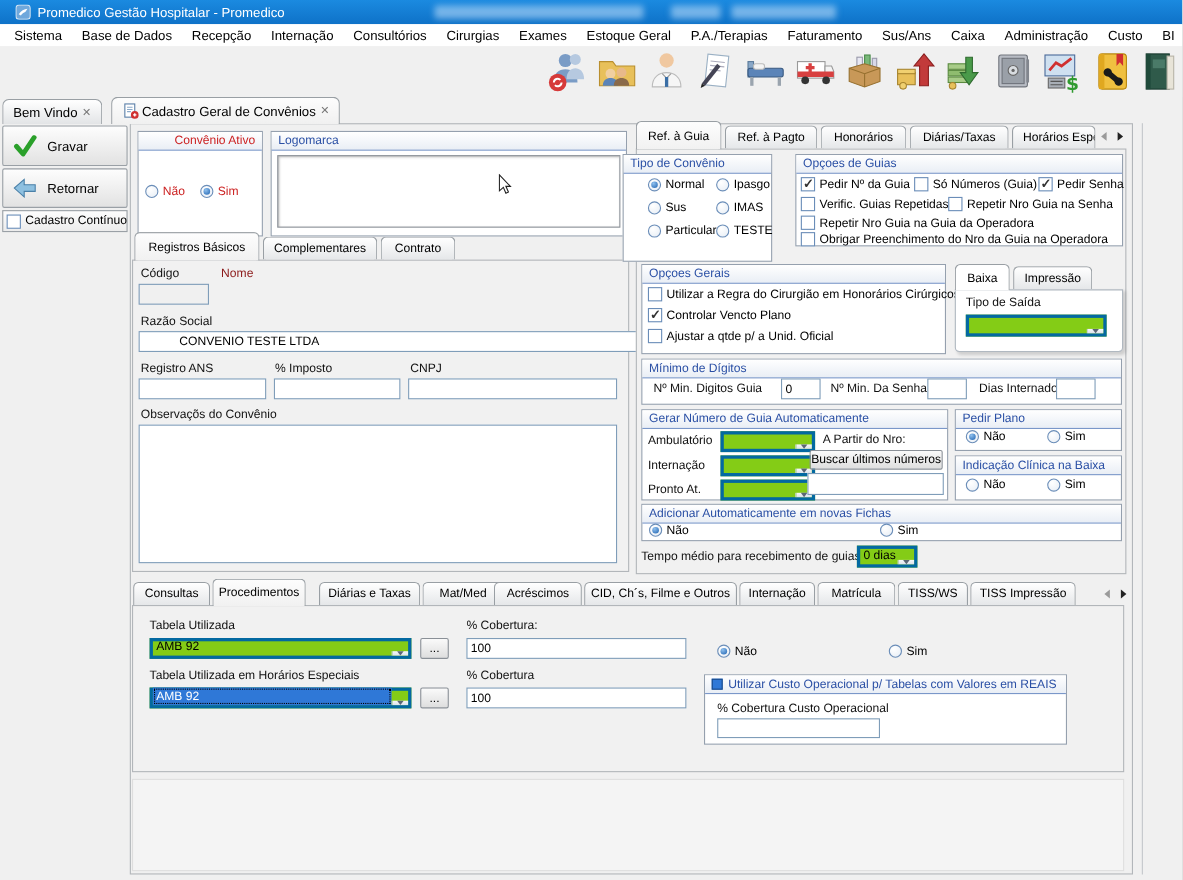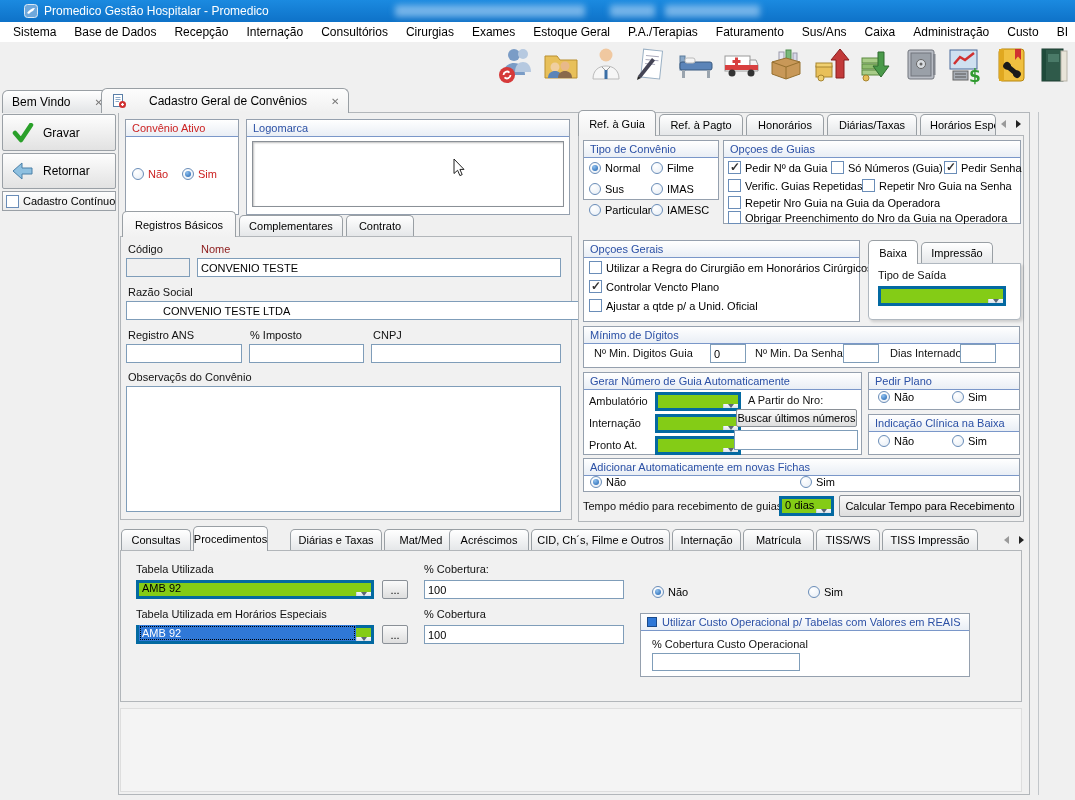--- a/index.html
+++ b/index.html
@@ -3,43 +3,43 @@
 <meta charset="utf-8">
 <style>
 *{margin:0;padding:0;box-sizing:border-box}
 html,body{background:#d4d4d4}
 #root{position:relative;width:1075px;height:800px;overflow:hidden;background:#f0f0f0;
   font-family:"Liberation Sans",sans-serif;font-size:11px;color:#000}
 .lbl{position:absolute;white-space:nowrap;font-size:11px;color:#111}
 
 .titlebar{position:absolute;left:0;top:0;width:1075px;height:22px;
   background:linear-gradient(#1b8ae0,#0e72c8);color:#fff;display:flex;align-items:center;gap:6px;
-  padding:0 24px;font-size:12px}
+  padding:0 14px;font-size:12px}
 .blurblock{position:absolute;top:5px;height:12px;border-radius:2px;background:rgba(215,235,255,.5);filter:blur(3px)}
 .menubar{position:absolute;left:0;top:22px;width:1075px;height:20px;background:#fff;display:flex;align-items:center;padding-left:4px}
 .mi{padding:2px 9px;font-size:12px;white-space:nowrap}
 .toolbar{position:absolute;left:0;top:42px;width:1075px;height:46px;background:#f0f0f0}
 .ticons{position:absolute;left:496px;top:2px;width:579px;display:flex;gap:5px;overflow:hidden}
 .ticon{width:40px;height:42px;flex:none;display:flex;align-items:center;justify-content:center}
 
 .wtab{position:absolute;border:1px solid #999fa4;border-bottom:none;border-radius:6px 6px 0 0;
-  background:linear-gradient(#fff,#e2e4e6);display:flex;align-items:center;gap:22px;padding:0 9px;font-size:12px;white-space:nowrap}
+  background:linear-gradient(#fff,#e2e4e6);display:flex;align-items:center;gap:2px;padding:0 9px;font-size:12px;white-space:nowrap}
 .wtab.on{background:linear-gradient(#fdfdfd,#f0f0f0);z-index:4}
 .closex{color:#777;font-size:10px;margin-left:2px}
 
 .sbtn{position:absolute;left:2px;width:114px;border:1px solid #9aa0a6;border-radius:2px;
   background:linear-gradient(#fdfdfd,#e2e2e2);display:flex;align-items:center;gap:9px;padding:0 9px;font-size:12px}
 .spanel{position:absolute;left:2px;width:114px;border:1px solid #9aa0a6;background:linear-gradient(#fdfdfd,#ececec);
   display:flex;align-items:center;gap:4px;padding:0 3px;font-size:11px;white-space:nowrap}
 
 .panel{position:absolute;border:1px solid #b2b6ba;background:#f1f1f1}
 .gb{position:absolute;background:#fff;border:1px solid #95a0ae}
 .gb-t{height:17px;line-height:16px;padding:0 6px;color:#2b50a5;border-bottom:1px solid #7a97c9;
   background:linear-gradient(#fff,#e9eef5);font-size:11px;white-space:nowrap;overflow:hidden}
-.gb-t.red{color:#cc2222;text-align:left}
+.gb-t.red{color:#cc2222;text-align:right}
 
 .stab{position:absolute;height:21px;border:1px solid #999fa4;border-bottom:none;border-radius:5px 5px 0 0;
   background:linear-gradient(#fff,#e5e7e9);display:flex;align-items:center;justify-content:center;
   padding:0 9px;font-size:11px;white-space:nowrap;overflow:hidden;z-index:2}
 .stab.on{background:linear-gradient(#fdfdfd,#f1f1f1);z-index:3}
 
 .inp{position:absolute;border:1px solid #7f9db9;background:#fff;font:11px "Liberation Sans",sans-serif;padding:1px 3px}
 .inp.dis{background:#f0f0f0}
 .combo{position:absolute;border:3px solid #0369a1;background:#84cc16;display:flex;align-items:flex-end;height:20px}
 .ctext{flex:1;padding:2px 3px;overflow:hidden;white-space:nowrap;font-size:11px}
@@ -294,21 +294,20 @@
       <span>Complementares</span>
     </div>
   <div class="stab" style="left:346px;top:215px;width:68px">
       <span>Contrato</span>
     </div>
   <div class="panel" style="left:120px;top:236px;width:452px;height:284px"></div>
 
   <span class="lbl" style="left:128px;top:243px">Código</span>
   <span class="lbl dred" style="left:201px;top:243px">Nome</span>
   <input class="inp dis" style="left: 126px; top: 258px; width: 64px; height: 19px;" readonly="">
-  <input class="inp" style="left: 197px; top: 258px; width: 364px; height: 19px;" value="CONVENIO TESTE">
   <span class="lbl" style="left:128px;top:286px">Razão Social</span>
   <input class="inp" style="left: 126px; top: 301px; width: 525px; height: 19px; padding-left: 36px;" value="CONVENIO TESTE LTDA">
   <span class="lbl" style="left:128px;top:329px">Registro ANS</span>
   <span class="lbl" style="left:250px;top:329px">% Imposto</span>
   <span class="lbl" style="left:373px;top:329px">CNPJ</span>
   <input class="inp" style="left: 126px; top: 344px; width: 116px; height: 19px;">
   <input class="inp" style="left: 249px; top: 344px; width: 115px; height: 19px;">
   <input class="inp" style="left: 371px; top: 344px; width: 190px; height: 19px;">
   <span class="lbl" style="left:128px;top:371px">Observaçõs do Convênio</span>
   <textarea class="inp" style="left: 126px; top: 386px; width: 435px; height: 126px; resize: none;"></textarea>
@@ -329,46 +328,46 @@
       <span>Horários Especia</span>
     </div>
   <span class="arrbox" style="left:997px;top:117px">
       <span class="tl"></span>
     </span>
   <span class="arrbox" style="left:1012px;top:117px">
       <span class="tr"></span>
     </span>
   <div class="panel" style="left:578px;top:135px;width:446px;height:387px"></div>
 
-  <div class="gb" style="left:583px;top:140px;width:136px;height:60px">
+  <div class="gb" style="left:566px;top:140px;width:136px;height:98px">
     <div class="gb-t">Tipo de Convênio</div>
   </div>
   <span class="rad sel" style="left:589px;top:162px">
       <span class="rdot"></span>
       <span>Normal</span>
     </span>
   <span class="rad" style="left:651px;top:162px">
       <span class="rdot"></span>
-      <span>Filme</span>
+      <span>Ipasgo</span>
     </span>
   <span class="rad" style="left:589px;top:183px">
       <span class="rdot"></span>
       <span>Sus</span>
     </span>
   <span class="rad" style="left:651px;top:183px">
       <span class="rdot"></span>
       <span>IMAS</span>
     </span>
   <span class="rad" style="left:589px;top:204px">
       <span class="rdot"></span>
       <span>Particular</span>
     </span>
   <span class="rad" style="left:651px;top:204px">
       <span class="rdot"></span>
-      <span>IAMESC</span>
+      <span>TESTE</span>
     </span>
 
   <div class="gb" style="left:723px;top:140px;width:298px;height:84px">
     <div class="gb-t">Opçoes de Guias</div>
   </div>
   <span class="ck" style="left:728px;top:161px">
       <span class="cbox on"></span>
       <span>Pedir Nº da Guia</span>
     </span>
   <span class="ck" style="left:831px;top:161px">
@@ -503,28 +502,25 @@
       <span>Sim</span>
     </span>
 
   <span class="lbl" style="left:583px;top:500px">Tempo médio para recebimento de guias</span>
   <div class="combo" style="left:779px;top:496px;width:55px">
     <span class="ctext">0 dias</span>
     <span class="cbtn">
         <span class="tri"></span>
       </span>
   </div>
-  <div class="btn3" style="left:839px;top:495px;width:182px;height:22px">
-      <span>Calcular Tempo para Recebimento</span>
-    </div>
 
   <div class="stab" style="left:121px;top:529px;width:70px">
       <span>Consultas</span>
     </div>
-  <div class="stab on" style="left:193px;top:526px;width:75px;height:25px">
+  <div class="stab on" style="left:193px;top:526px;width:85px;height:25px">
       <span>Procedimentos</span>
     </div>
   <div class="stab" style="left:290px;top:529px;width:92px">
       <span>Diárias e Taxas</span>
     </div>
   <div class="stab" style="left:384px;top:529px;width:74px">
       <span>Mat/Med</span>
     </div>
   <div class="stab" style="left:449px;top:529px;width:80px">
       <span>Acréscimos</span>

